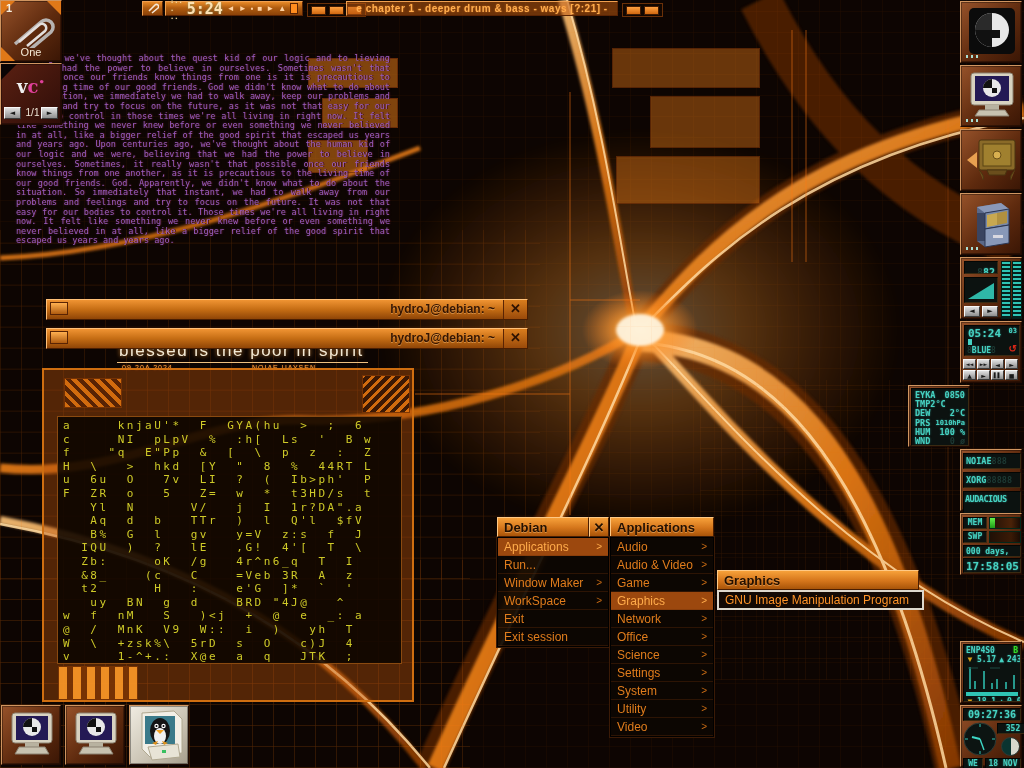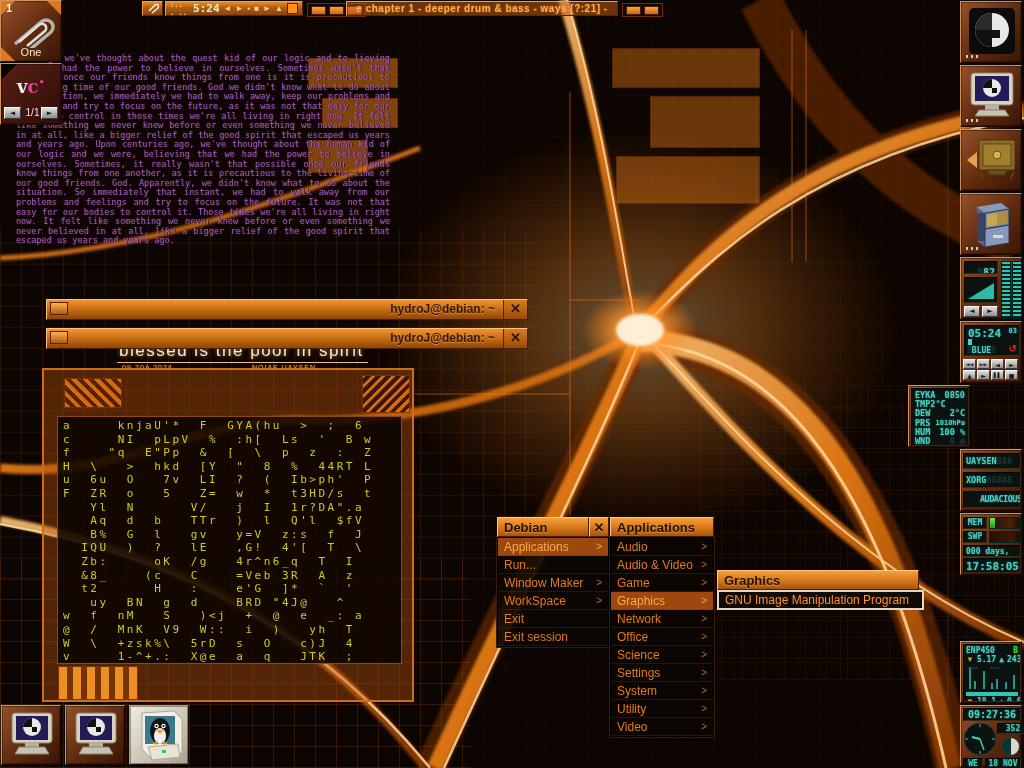--- a/index.html
+++ b/index.html
@@ -170,21 +170,21 @@
   <div class="obar" style="left:142px;width:21px;justify-content:center;">
     <svg width="12" height="11" viewBox="0 0 12 11">
       <path d="M2,8 L8,2 A2,2 0 0 1 11,5 L5,10" fill="none" stroke="#f5e8d8" stroke-width="1.6"></path>
     </svg>
   </div>
 
   <div class="obar" style="left:165px;width:138px;"></div>
 
   <div class="obar" style="left:165px;width:138px;padding:0 4px;gap:4px;font-size:8px;color:#ffd2a0;">
     <span class="seg" style="color:#ffcf90;font-size:7px;">:.. . ..</span>
-    <span class="seg" style="color:#ffe0b0;font-size:11px;">5:24</span>
+    <span class="seg" style="color:#ffe0b0;font-size:15px;">5:24</span>
     <span>◄</span>
     <span>►</span>
     <span>▪</span>
     <span>■</span>
     <span>►</span>
     <span>▲</span>
     <span style="display:inline-block;width:16px;height:9px;background:#ff8c1e;border:1px solid #5a2404;"></span>
   </div>
 
   <div class="wrects" style="left:307px;">
@@ -436,23 +436,23 @@
           <span class="seg">100 %</span>
         </div>
       <div style="display:flex;justify-content:space-between;">
           <span class="seg">WND</span>
           <span class="seg dim">0 ø</span>
         </div>
     </div>
   </div>
 
   <div class="tile" style="left:960px;top:449px;">
-    <div class="lcd" style="left:2px;top:3px;width:58px;height:16px;padding:2px 2px;font-size:8.5px;"><span class="seg">UAYSEN</span><span class="seg dim">888</span></div>
+    <div class="lcd" style="left:2px;top:3px;width:58px;height:16px;padding:2px 2px;font-size:8.5px;"><span class="seg">NOIAE</span><span class="seg dim">888</span></div>
     <div class="lcd" style="left:2px;top:22px;width:58px;height:16px;padding:2px 2px;font-size:8.5px;"><span class="seg">XORG</span><span class="seg dim">88888</span></div>
-    <div class="lcd" style="left:2px;top:41px;width:58px;height:17px;padding:2px 16px;font-size:8.5px;letter-spacing:-.5px;"><span class="seg">AUDACIOUS</span></div>
+    <div class="lcd" style="left:2px;top:41px;width:58px;height:24px;padding:2px 1px;font-size:8.5px;letter-spacing:-.5px;"><span class="seg">AUDACIOUS</span></div>
   </div>
 
   <div class="tile" style="left:960px;top:513px;">
     <div class="lcd" style="left:2px;top:3px;width:24px;height:12px;text-align:center;font-size:8px;line-height:10px;"><span class="seg">MEM</span></div>
     <div class="greenbar" style="left:28px;top:3px;width:32px;height:12px;background:linear-gradient(90deg,#201006,#4a2208 70%,#1a0c04);">
         <div class="greenfill" style="width:5px;"></div>
       </div>
     <div class="lcd" style="left:2px;top:17px;width:24px;height:12px;text-align:center;font-size:8px;line-height:10px;"><span class="seg">SWP</span></div>
     <div class="greenbar" style="left:28px;top:17px;width:32px;height:12px;background:linear-gradient(90deg,#201006,#3a1a06 70%,#1a0c04);"></div>
     <div class="lcd" style="left:2px;top:31px;width:58px;height:12px;padding:1px 2px;font-size:8px;"><span class="seg">000 days,</span></div>

